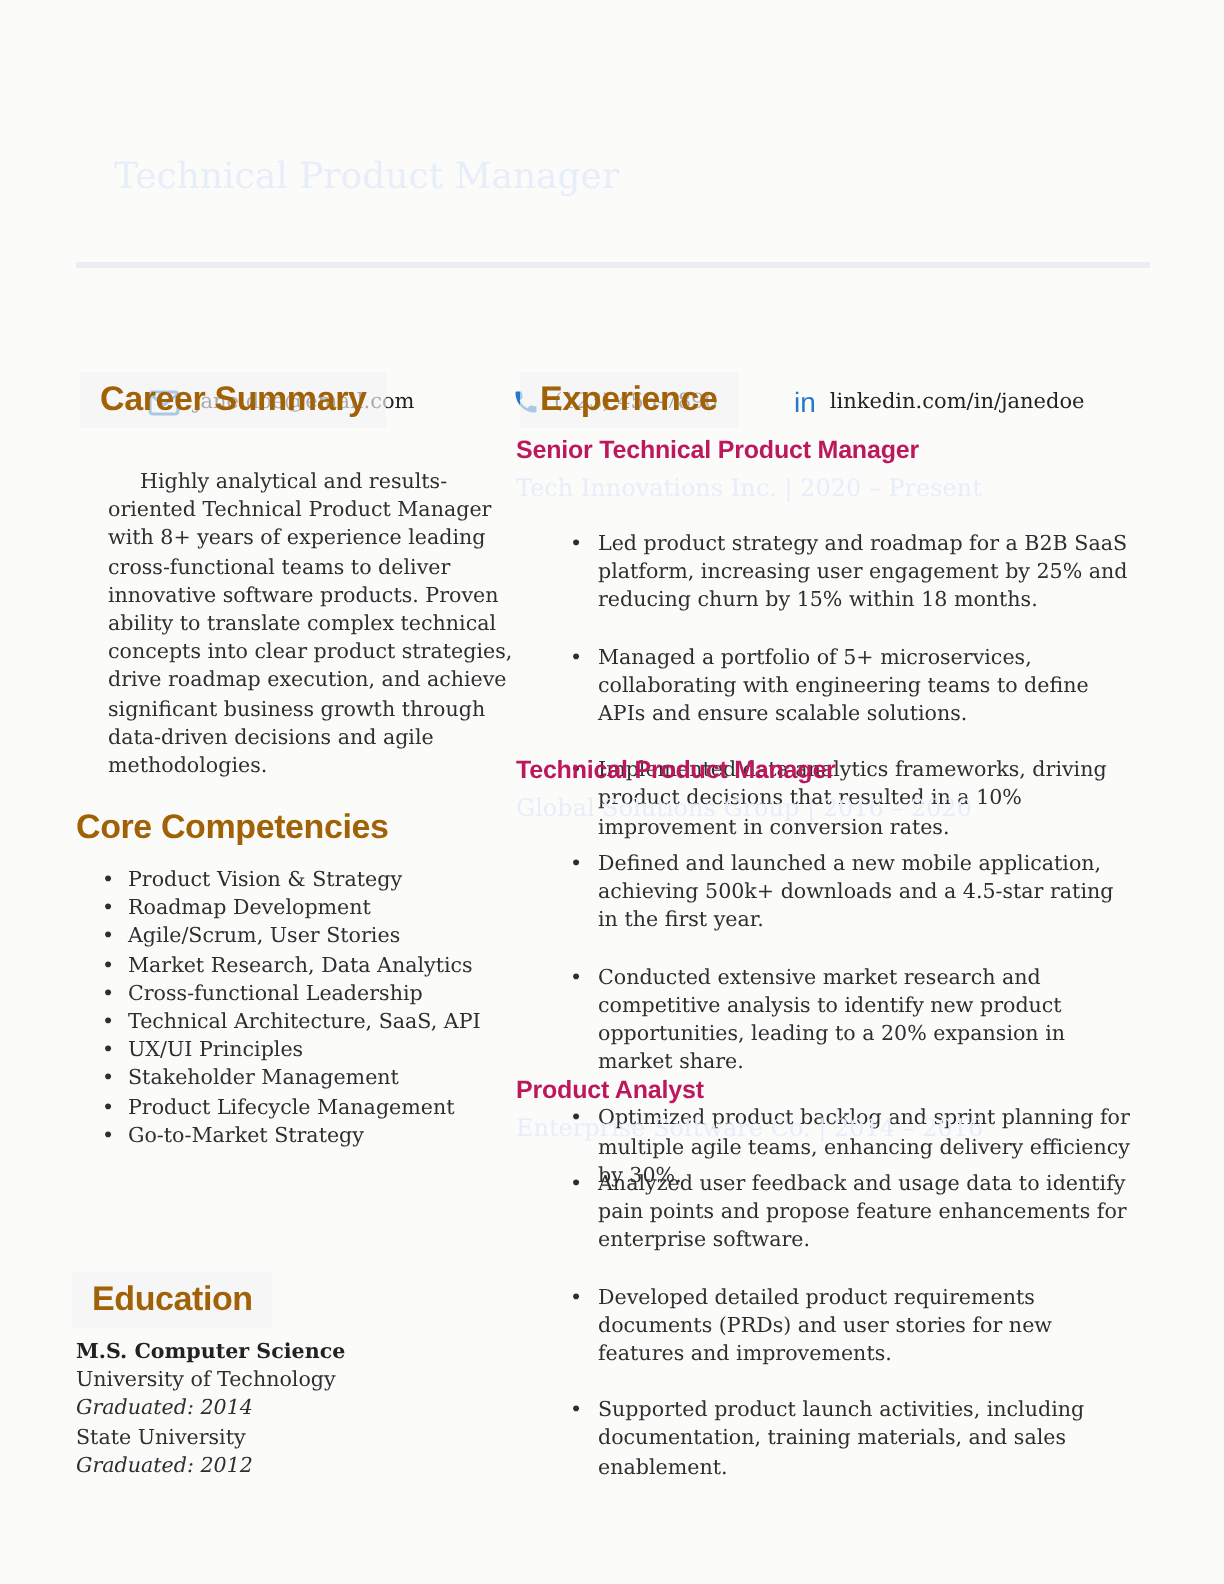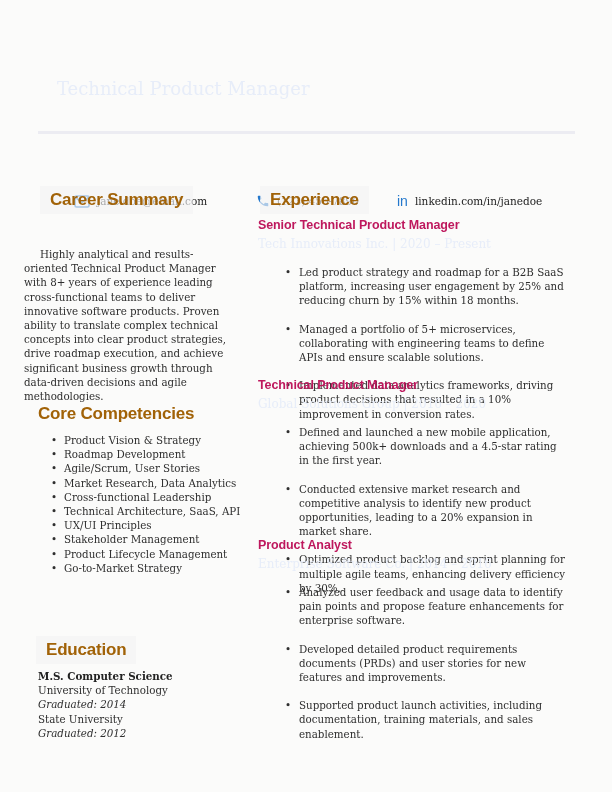--- a/index.html
+++ b/index.html
@@ -51,24 +51,23 @@
     font-weight: bold; font-size: 17px; color: #a16207;
     background: rgba(243,243,245,0.65);
     padding: 4px 10px; letter-spacing: -0.2px;
   }
   .h-career     { left: 40px;  top: 186px; }
   .h-core       { left: 38px;  top: 400px; background: transparent; padding-left: 0; }
   .h-education  { left: 36px;  top: 636px; }
   .h-experience { left: 260px; top: 186px; }
   
   .summary-body {
-    position: absolute; left: 24px; top: 234px; width: 204px;
+    position: absolute; left: 54px; top: 234px; width: 204px;
     font-size: 10.3px; line-height: 14.2px; color: #2e2e2e;
     text-indent: 16px;
-    margin-top: 13px;
   }
   .competency-list {
     position: absolute; left: 38px; top: 433px; width: 204px;
     margin: 0; padding: 0; list-style: none;
     font-size: 10.3px; line-height: 14.2px; color: #2e2e2e;
   }
   .competency-list li { position: relative; padding-left: 26px; }
   .competency-list li::before {
     content: "\2022"; position: absolute; left: 13px; top: 0;
   }

